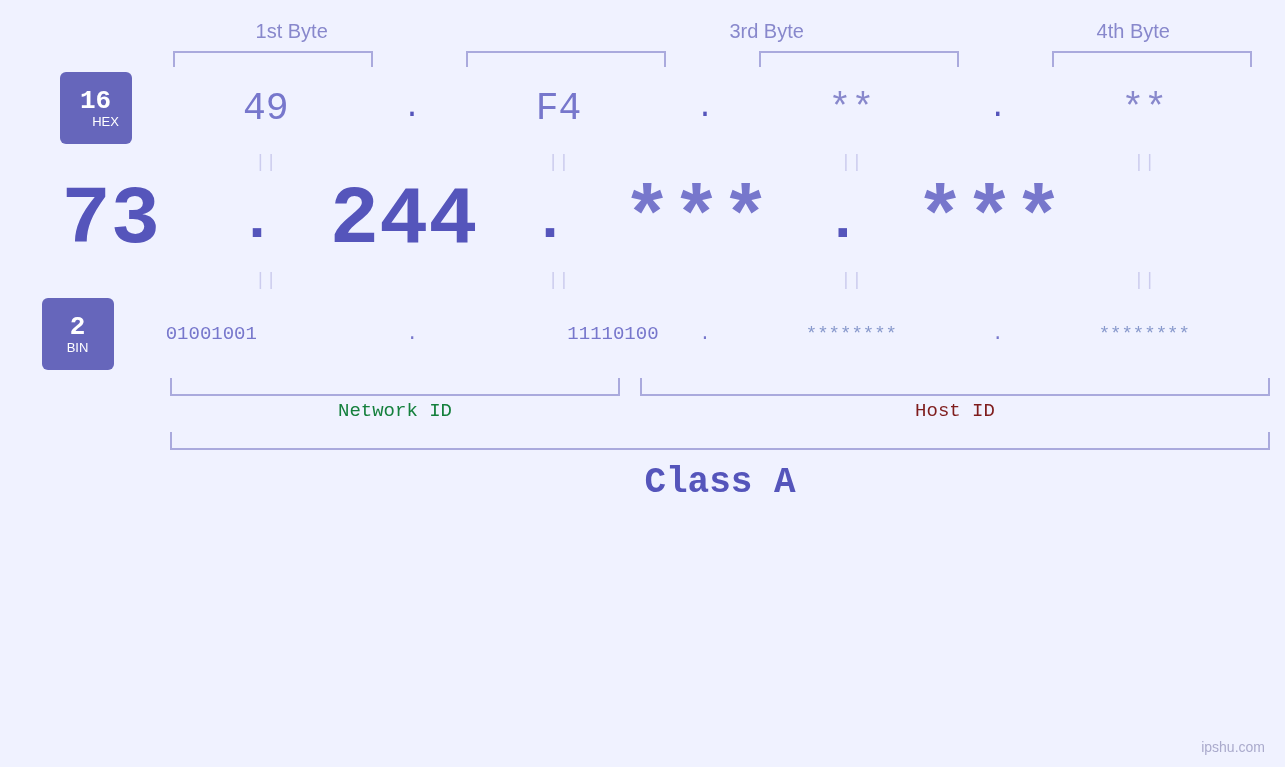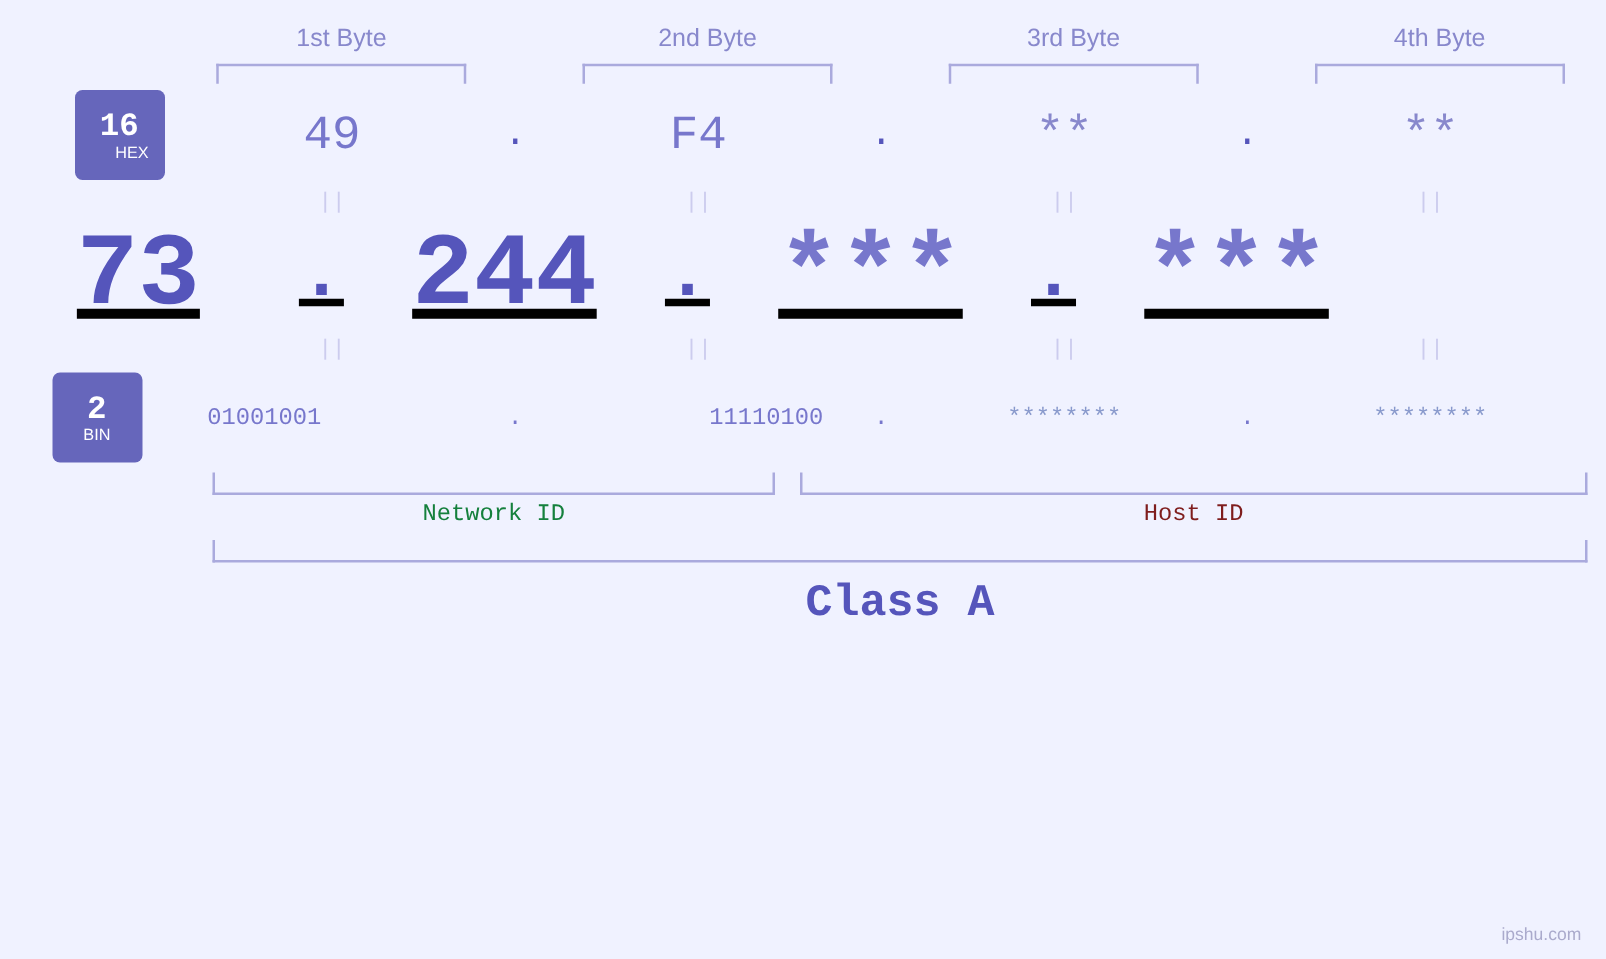--- a/index.html
+++ b/index.html
@@ -25,21 +25,20 @@
 
   </style>
 </head>
 <body>
 
 <div class="container">
 
   <div style="display:flex; width:1100px; margin-left:140px; margin-bottom:8px; justify-content:space-around;">
     <div style="width:200px; text-align:center; color:#8888cc; font-size:20px; font-family:Arial,sans-serif;">1st Byte</div>
     <div style="width:50px;"></div>
-    <div style="width:200px; text-align:center; color:#8888cc; font-size:20px; font-family:Arial,sans-serif;">2nd Byte</div>
     <div style="width:50px;"></div>
     <div style="width:200px; text-align:center; color:#8888cc; font-size:20px; font-family:Arial,sans-serif;">3rd Byte</div>
     <div style="width:50px;"></div>
     <div style="width:200px; text-align:center; color:#8888cc; font-size:20px; font-family:Arial,sans-serif;">4th Byte</div>
   </div>
 
   <div style="display:flex; width:1100px; margin-left:140px; justify-content:space-around; margin-bottom:5px;">
     <div style="width:200px; height:16px; border-top:2px solid #aaaadd; border-left:2px solid #aaaadd; border-right:2px solid #aaaadd;"></div>
     <div style="width:50px;"></div>
     <div style="width:200px; height:16px; border-top:2px solid #aaaadd; border-left:2px solid #aaaadd; border-right:2px solid #aaaadd;"></div>
@@ -74,21 +73,21 @@
       <div style="width:50px;"></div>
       <div style="width:200px; text-align:center; color:#ccccee; font-size:18px;">||</div>
       <div style="width:50px;"></div>
       <div style="width:200px; text-align:center; color:#ccccee; font-size:18px;">||</div>
       <div style="width:50px;"></div>
       <div style="width:200px; text-align:center; color:#ccccee; font-size:18px;">||</div>
     </div>
   </div>
 
   <div style="display:flex; width:1285px; align-items:center;">
-    <div style="display:flex; width:1100px; align-items:center; justify-content:space-around;text-decoration:underline;">
+    <div style="display:flex; width:1100px; align-items:center; justify-content:space-around;">
       <div style="width:200px; text-align:center; color:#5555bb; font-size:82px; font-weight:bold; line-height:1;">73</div>
       <div style="width:50px; text-align:center; color:#5555bb; font-size:60px; font-weight:bold;">.</div>
       <div style="width:200px; text-align:center; color:#5555bb; font-size:82px; font-weight:bold; line-height:1;">244</div>
       <div style="width:50px; text-align:center; color:#5555bb; font-size:60px; font-weight:bold;">.</div>
       <div style="width:200px; text-align:center; color:#7777cc; font-size:82px; font-weight:bold; line-height:1;">***</div>
       <div style="width:50px; text-align:center; color:#5555bb; font-size:60px; font-weight:bold;">.</div>
       <div style="width:200px; text-align:center; color:#7777cc; font-size:82px; font-weight:bold; line-height:1;">***</div>
     </div>
   </div>
 

